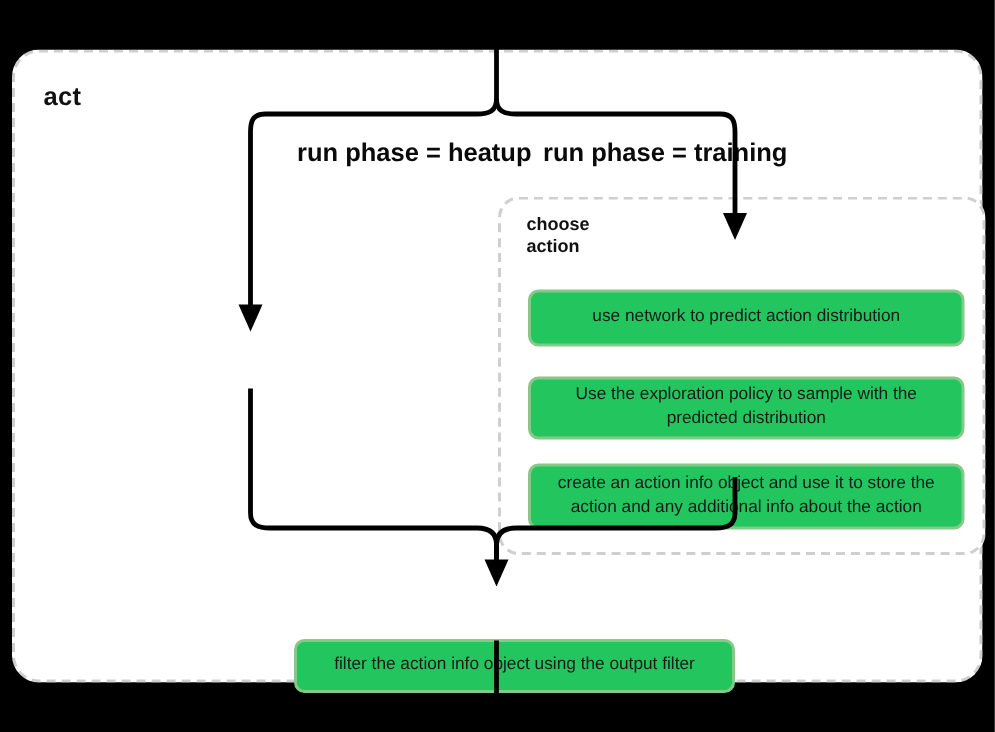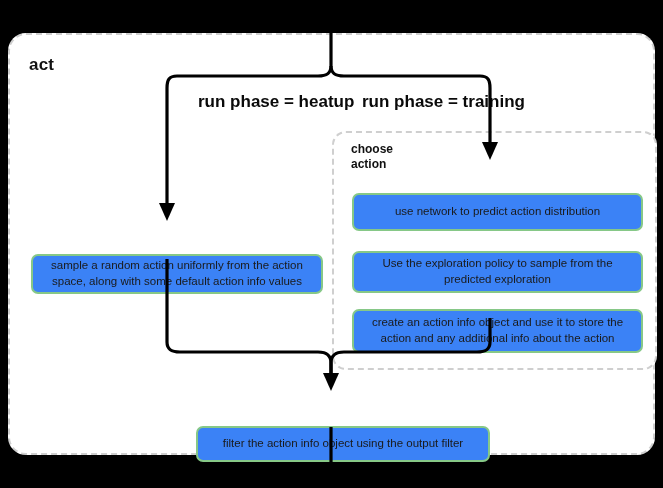--- a/index.html
+++ b/index.html
@@ -75,21 +75,21 @@
     font-weight: bold;
     line-height: 1.25;
     color: #111111;
     width: 110px;
   }
 
   
   .node {
     position: absolute;
     box-sizing: border-box;
-    background: #3b82f6;
+    background: #22c55e;
     border: 2px solid #86c887;
     border-radius: 7px;
     display: flex;
     align-items: center;
     justify-content: center;
     text-align: center;
     font-size: 11.5px;
     line-height: 1.35;
     color: #1a1a1a;
     padding: 4px 9px;
@@ -124,23 +124,22 @@
 
 <div id="stage">
 
   <div class="act-panel">
     <div class="act-title">act</div>
 
     <div class="choose-group">
       <div class="choose-title"><span>choose</span><br><span>action</span></div>
     </div>
 
-    <div class="node sample-random">sample a random action uniformly from the action space, along with some default action info values</div>
     <div class="node use-network">use network to predict action distribution</div>
-    <div class="node exploration">Use the exploration policy to sample from the predicted exploration</div>
+    <div class="node exploration">Use the exploration policy to sample with the predicted distribution</div>
     <div class="node action-info">create an action info object and use it to store the action and any additional info about the action</div>
     <div class="node output-filter">filter the action info object using the output filter</div>
 
     <div class="edge-label heatup">run phase = heatup</div>
     <div class="edge-label training">run phase = training</div>
   </div>
 
   <svg id="edges" viewBox="0 0 663 488">
 
     <path class="flow-line" d="M331,0 L331,66"></path>

